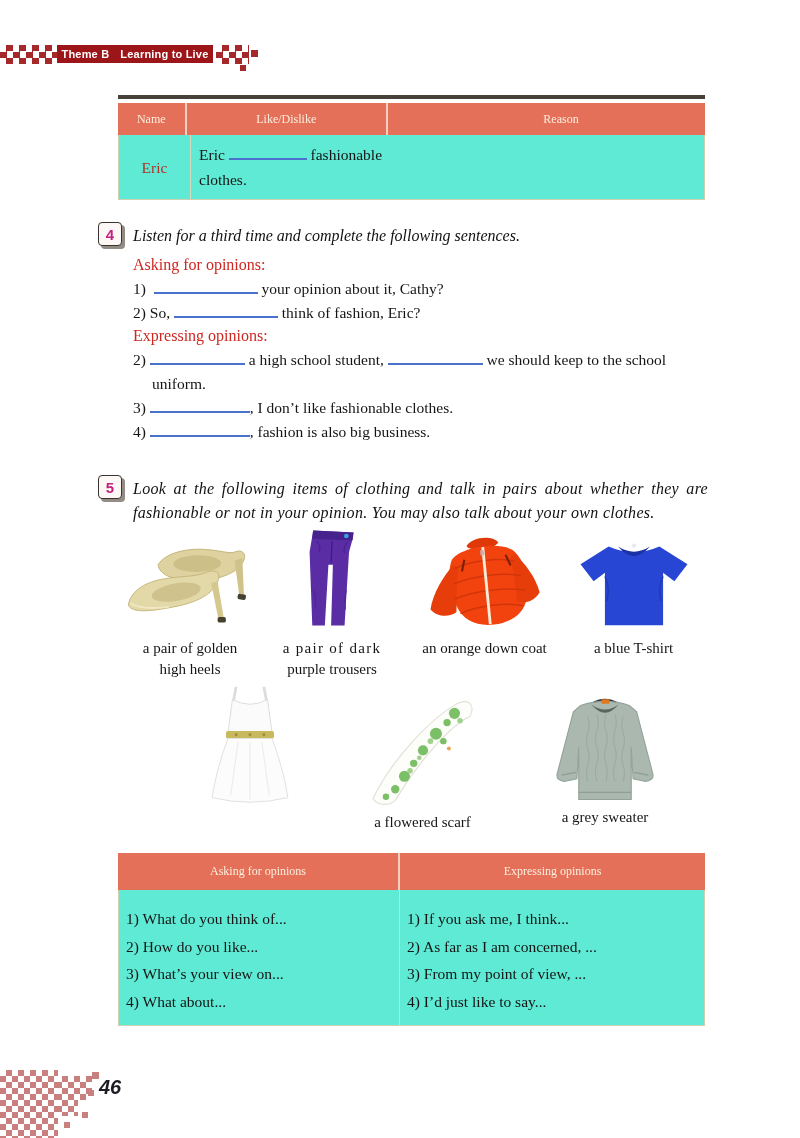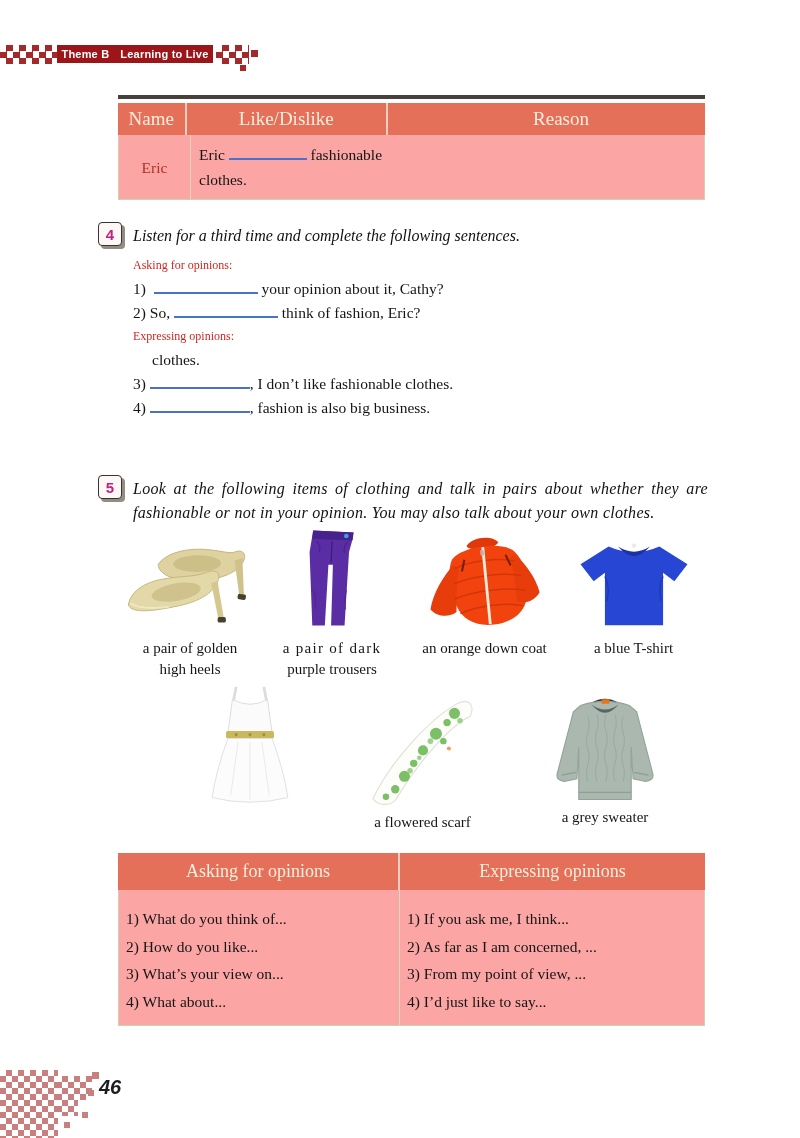--- a/index.html
+++ b/index.html
@@ -10,37 +10,37 @@
   .sq{position:absolute;background:#a5282a;}
   .sq.light{background:#c97f7d;}
   
   .banner{position:absolute;left:57px;top:45px;width:156px;height:18px;background:#9c1519;color:#fff;
     font-family:"Liberation Sans", sans-serif;font-weight:bold;font-size:11px;
     display:flex;align-items:center;justify-content:center;gap:11px;letter-spacing:.2px;}
   
   .tbl{position:absolute;left:118px;width:587px;}
   .darkbar{height:4px;background:#47413a;margin-bottom:4px;}
   .t-head{display:flex;background:#e57059;color:#fdeede;}
-  .t-head .th{display:flex;align-items:center;justify-content:center;font-size:19px;border-right:2px solid #f0cfc0;box-sizing:border-box;}
+  .t-head .th{display:flex;align-items:center;justify-content:center;font-size:12px;border-right:2px solid #f0cfc0;box-sizing:border-box;}
   .t-head .th:last-child{border-right:none;}
   .t1 .t-head .th{height:32px;}
-  .t2 .t-head .th{height:37px;font-size:18px;}
-  .t-body{display:flex;background:#fca5a5;border:1px solid #cfcfb2;border-top:none;box-sizing:border-box;}
+  .t2 .t-head .th{height:37px;font-size:12px;}
+  .t-body{display:flex;background:#5eead4;border:1px solid #cfcfb2;border-top:none;box-sizing:border-box;}
   .t-body .td{box-sizing:border-box;border-right:1px solid #d9d9bd;padding:7px 8px;font-size:15.5px;line-height:25px;}
   .t-body .td:last-child{border-right:none;}
   .name-cell{display:flex;align-items:center;justify-content:center;color:#b03226;font-size:16px;}
   .blank{display:inline-block;height:11px;border-bottom:2px solid #4a72cc;}
   .w104{width:104px;} .w100{width:100px;} .w95{width:95px;} .w78{width:78px;} .w72{width:72px;}
   
   .badge{position:absolute;width:22px;height:22px;background:#fdf7f5;border:1.6px solid #3a3430;border-radius:4px;
     box-shadow:3px 3px 0 #938c85;color:#c0237f;font-weight:bold;font-size:15px;font-family:"Liberation Sans", sans-serif;
     display:flex;align-items:center;justify-content:center;}
   .exbody{position:absolute;left:133px;width:580px;font-size:15.5px;}
   .instr{font-style:italic;font-size:16px;line-height:24px;margin-bottom:5px;color:#111;}
-  .redhead{color:#ce2721;font-size:12px;line-height:24px;}
+  .redhead{color:#ce2721;font-size:16px;line-height:24px;}
   .line{line-height:23.7px;}
   .cont{padding-left:19px;}
   .just{text-align:justify;line-height:23.5px;letter-spacing:.3px;}
   
   .crow{position:absolute;display:flex;}
   .citem{display:flex;flex-direction:column;align-items:center;}
   .imgbox{display:flex;align-items:flex-end;justify-content:center;}
   .cap{font-size:15px;line-height:21px;text-align:center;margin-top:7px;}
   .ls{letter-spacing:1.3px;}
   
@@ -91,21 +91,28 @@
     <span class="blank w104"></span>
     <span>your opinion about it, Cathy?</span>
   </div>
   <div class="line">
     <span>2)</span>
     <span>So,</span>
     <span class="blank w104"></span>
     <span>think of fashion, Eric?</span>
   </div>
   <div class="redhead">Expressing opinions:</div>
-  <div class="line cont">clothes.</div>
+  <div class="line">
+    <span>2)</span>
+    <span class="blank w95"></span>
+    <span>a high school student,</span>
+    <span class="blank w95"></span>
+    <span>we should keep to the school</span>
+  </div>
+  <div class="line cont">uniform.</div>
   <div class="line">
     <span>3)</span>
     <span class="blank w100"></span><span>, I don’t like fashionable clothes.</span>
   </div>
   <div class="line">
     <span>4)</span>
     <span class="blank w100"></span><span>, fashion is also big business.</span>
   </div>
 </div>
 

